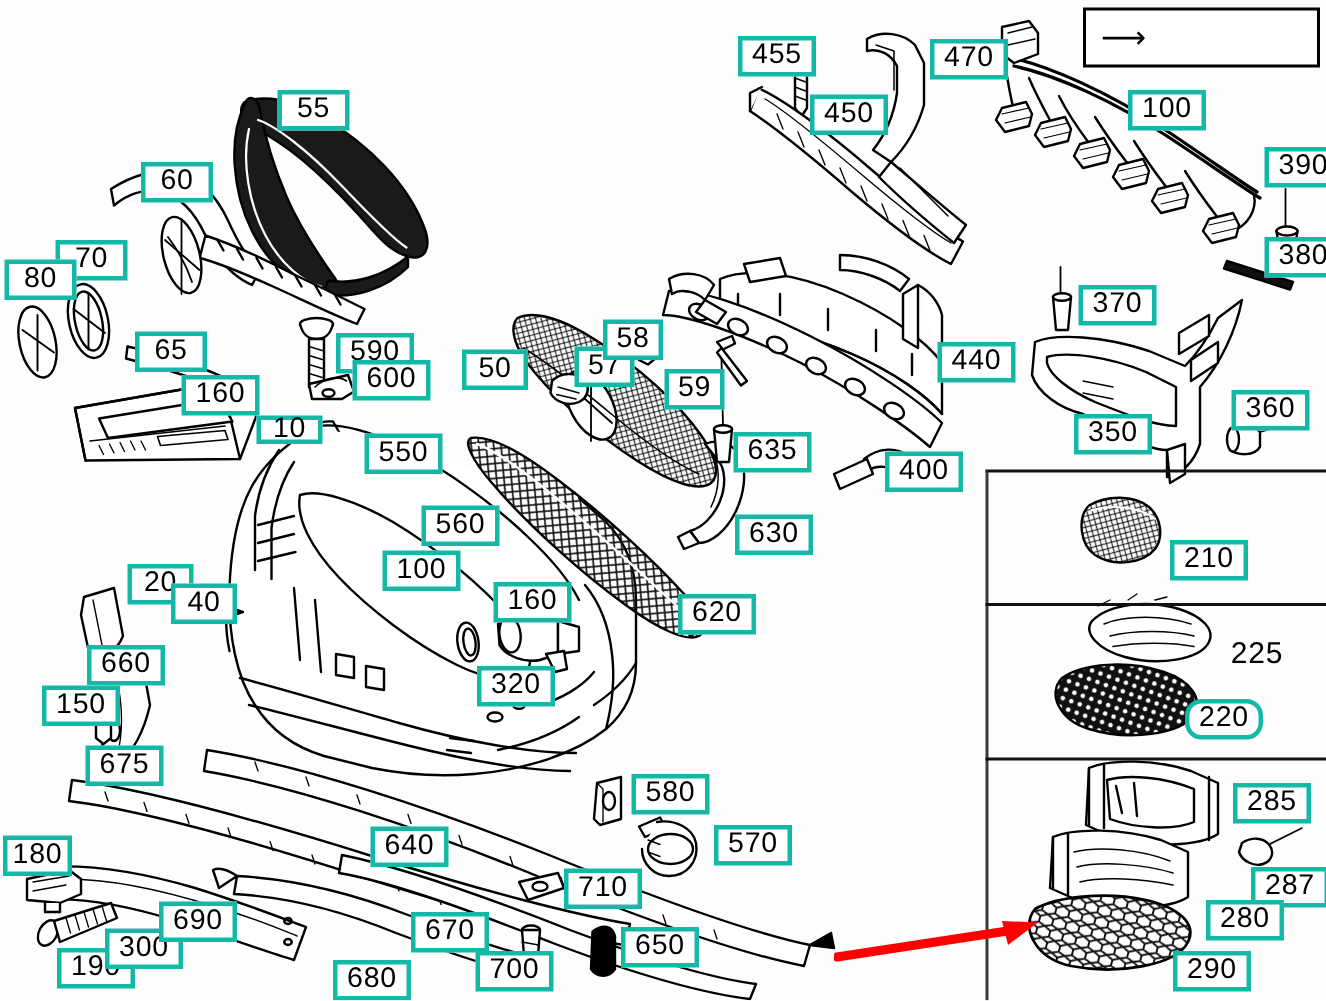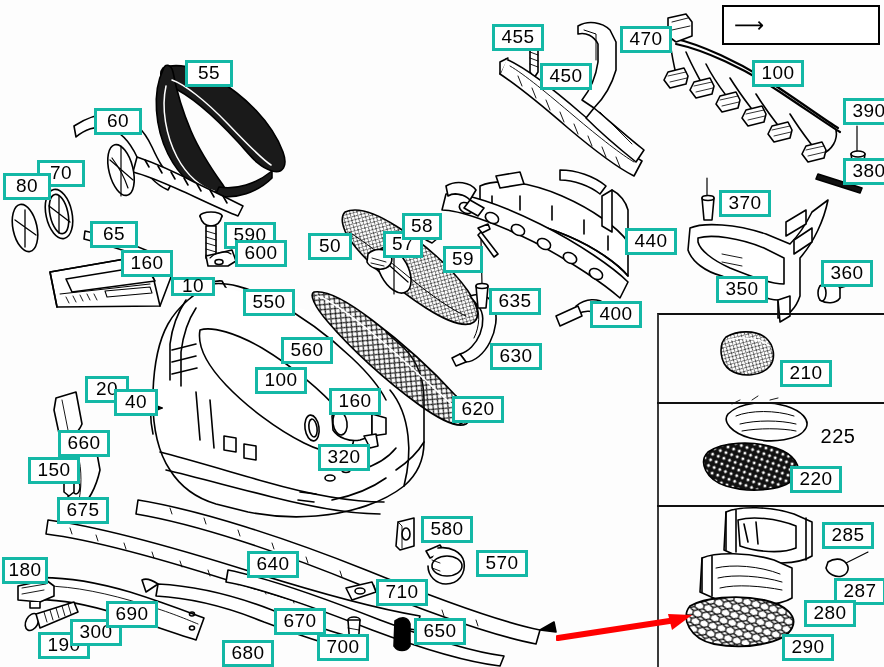--- a/index.html
+++ b/index.html
@@ -623,20 +623,20 @@
       <div class="callout" style="left: 752px; top: 60px; width: 52px; height: 27px;">100</div>
       <div class="callout" style="left: 843px; top: 98px; width: 52px; height: 27px;">390</div>
       <div class="callout" style="left: 843px; top: 158px; width: 52px; height: 27px;">380</div>
       <div class="callout" style="left: 719px; top: 190px; width: 52px; height: 27px;">370</div>
       <div class="callout" style="left: 716px; top: 276px; width: 52px; height: 27px;">350</div>
       <div class="callout" style="left: 821px; top: 260px; width: 52px; height: 27px;">360</div>
       <div class="callout" style="left: 625px; top: 228px; width: 52px; height: 27px;">440</div>
       <div class="callout" style="left: 590px; top: 301px; width: 52px; height: 27px;">400</div>
       <div class="callout" style="left: 780px; top: 360px; width: 52px; height: 27px;">210</div>
       <div class="callout plain" style="left: 812px; top: 423px; width: 52px; height: 27px;">225</div>
-      <div class="callout" style="left: 790px; top: 466px; width: 52px; height: 27px;">220</div>
+      <div class="callout" style="left: 790px; top: 466px; width: 52px; height: 27px; border-radius: 11px;">220</div>
       <div class="callout" style="left: 822px; top: 522px; width: 52px; height: 27px;">285</div>
       <div class="callout" style="left: 834px; top: 578px; width: 52px; height: 27px;">287</div>
       <div class="callout" style="left: 804px; top: 600px; width: 52px; height: 27px;">280</div>
       <div class="callout" style="left: 782px; top: 634px; width: 52px; height: 27px;">290</div>
     </div>
 
 </div>
 
 </body></html>

